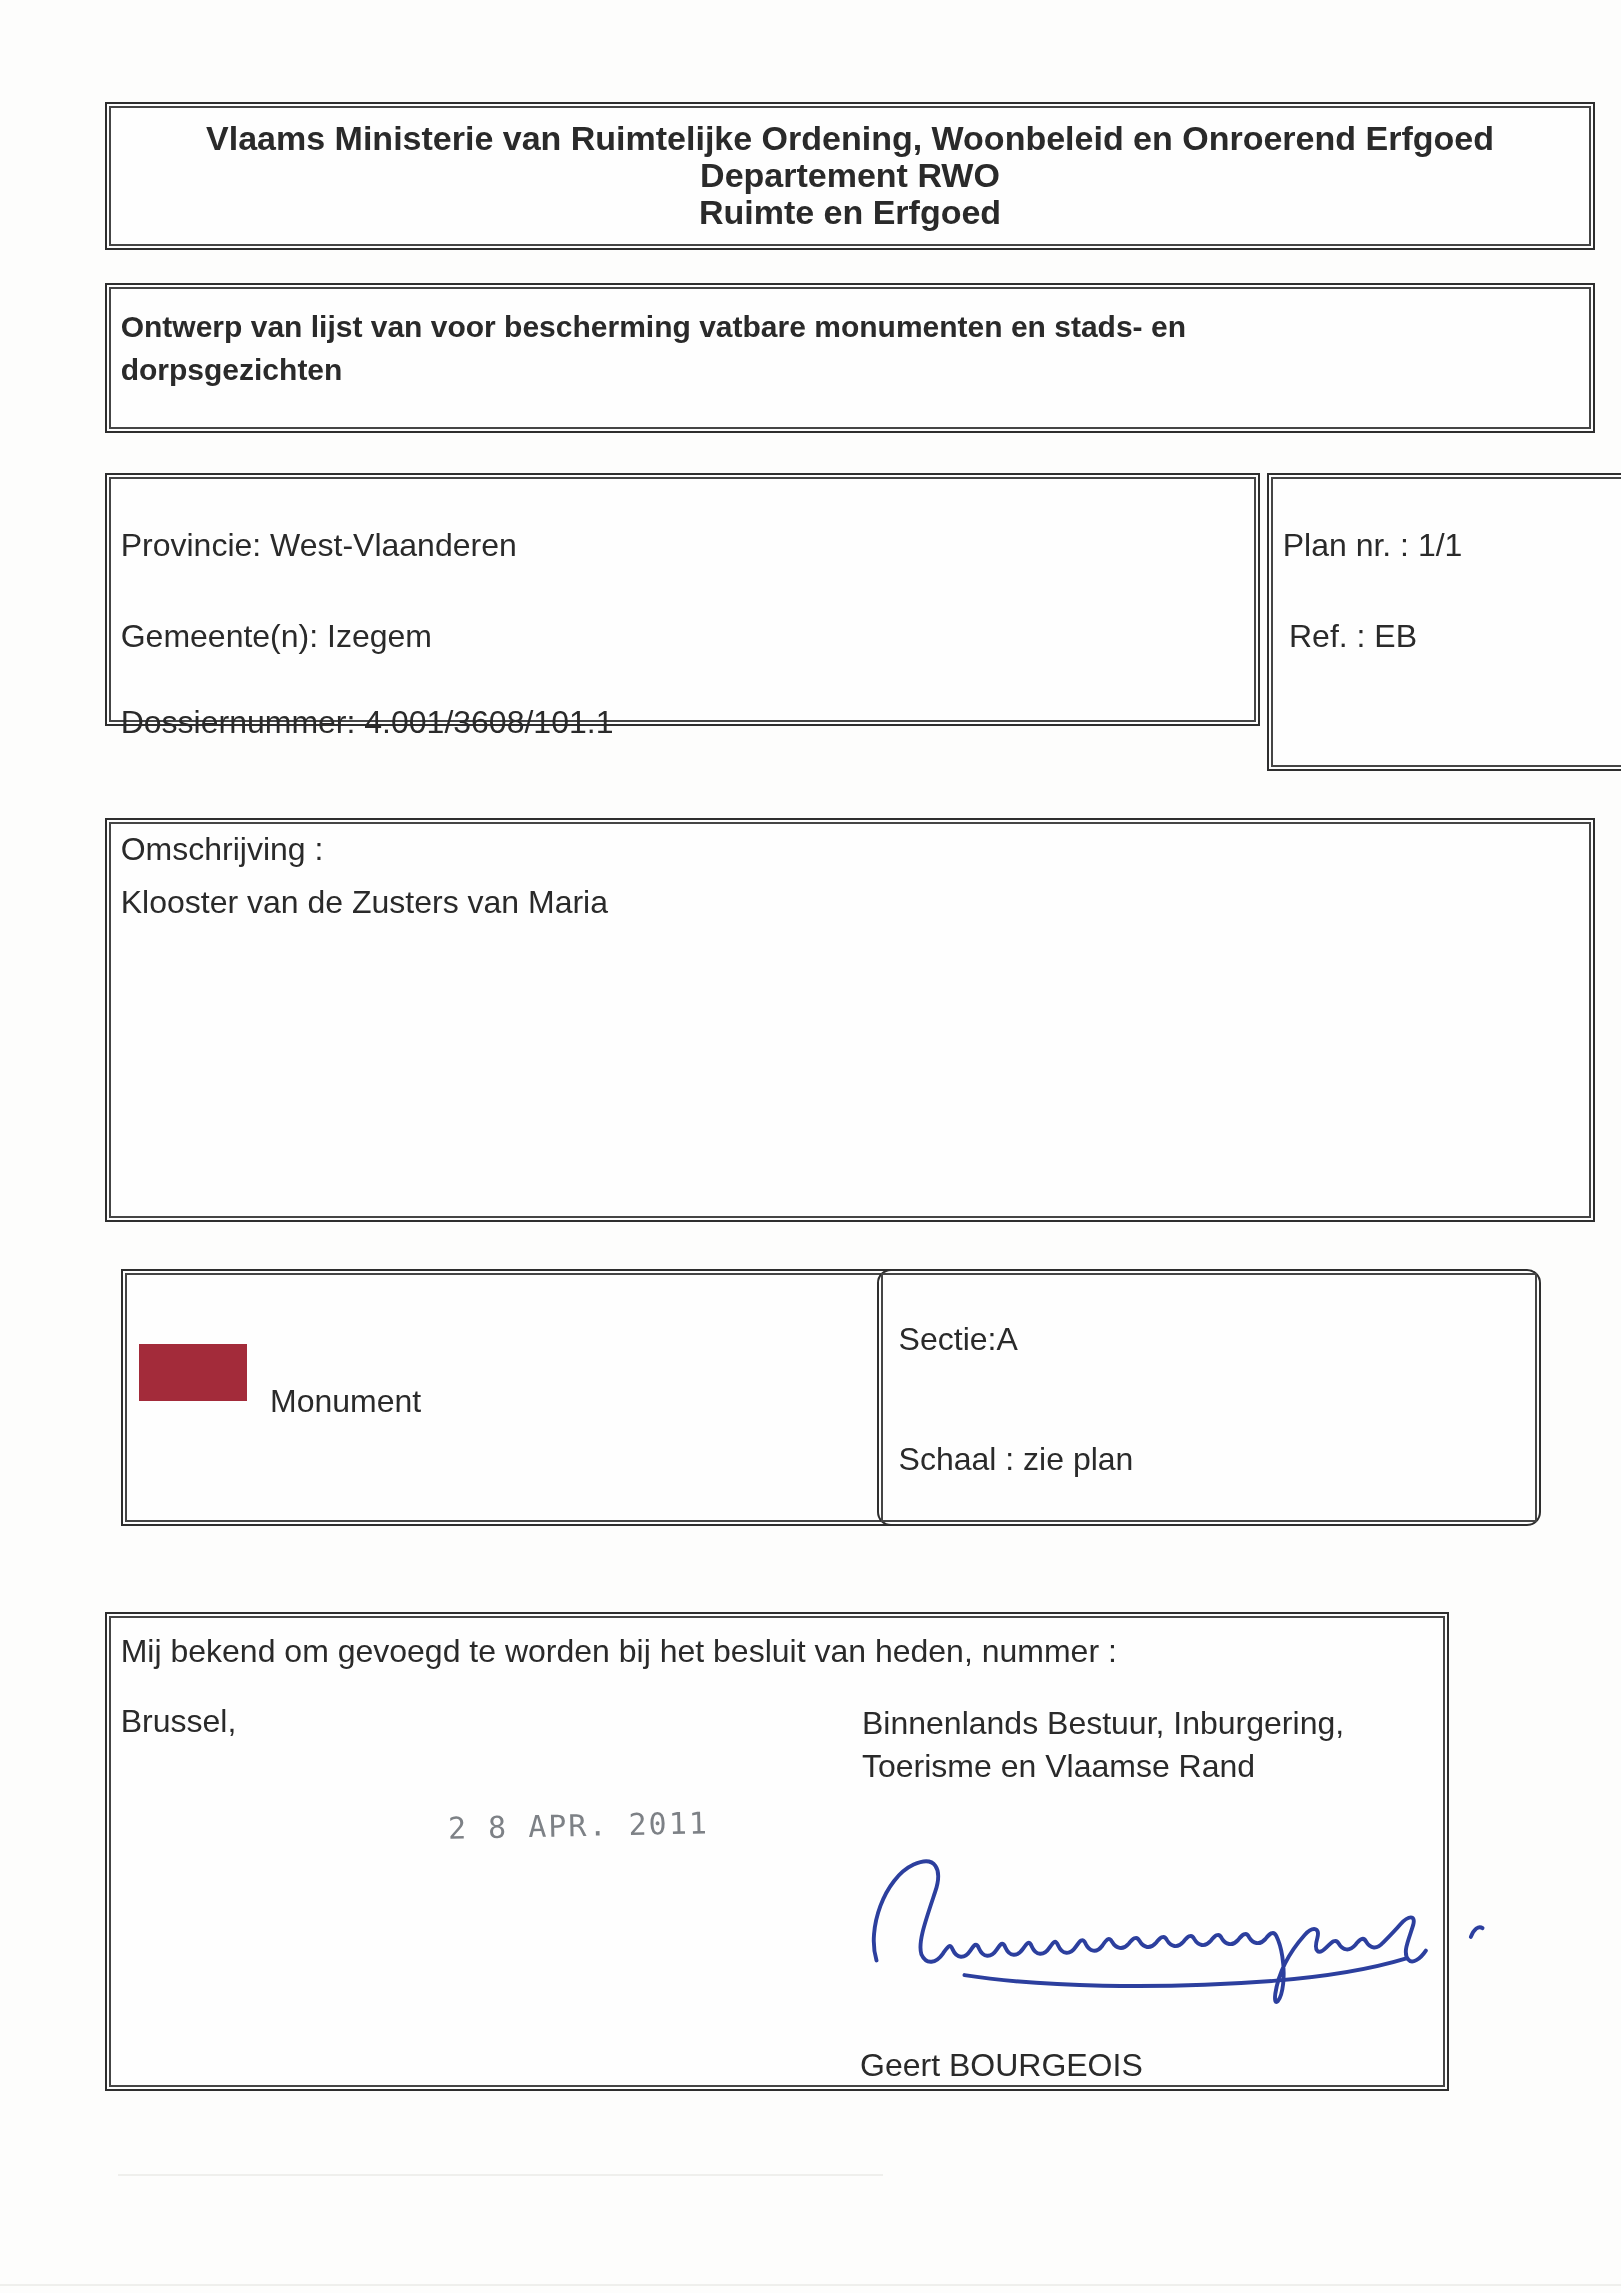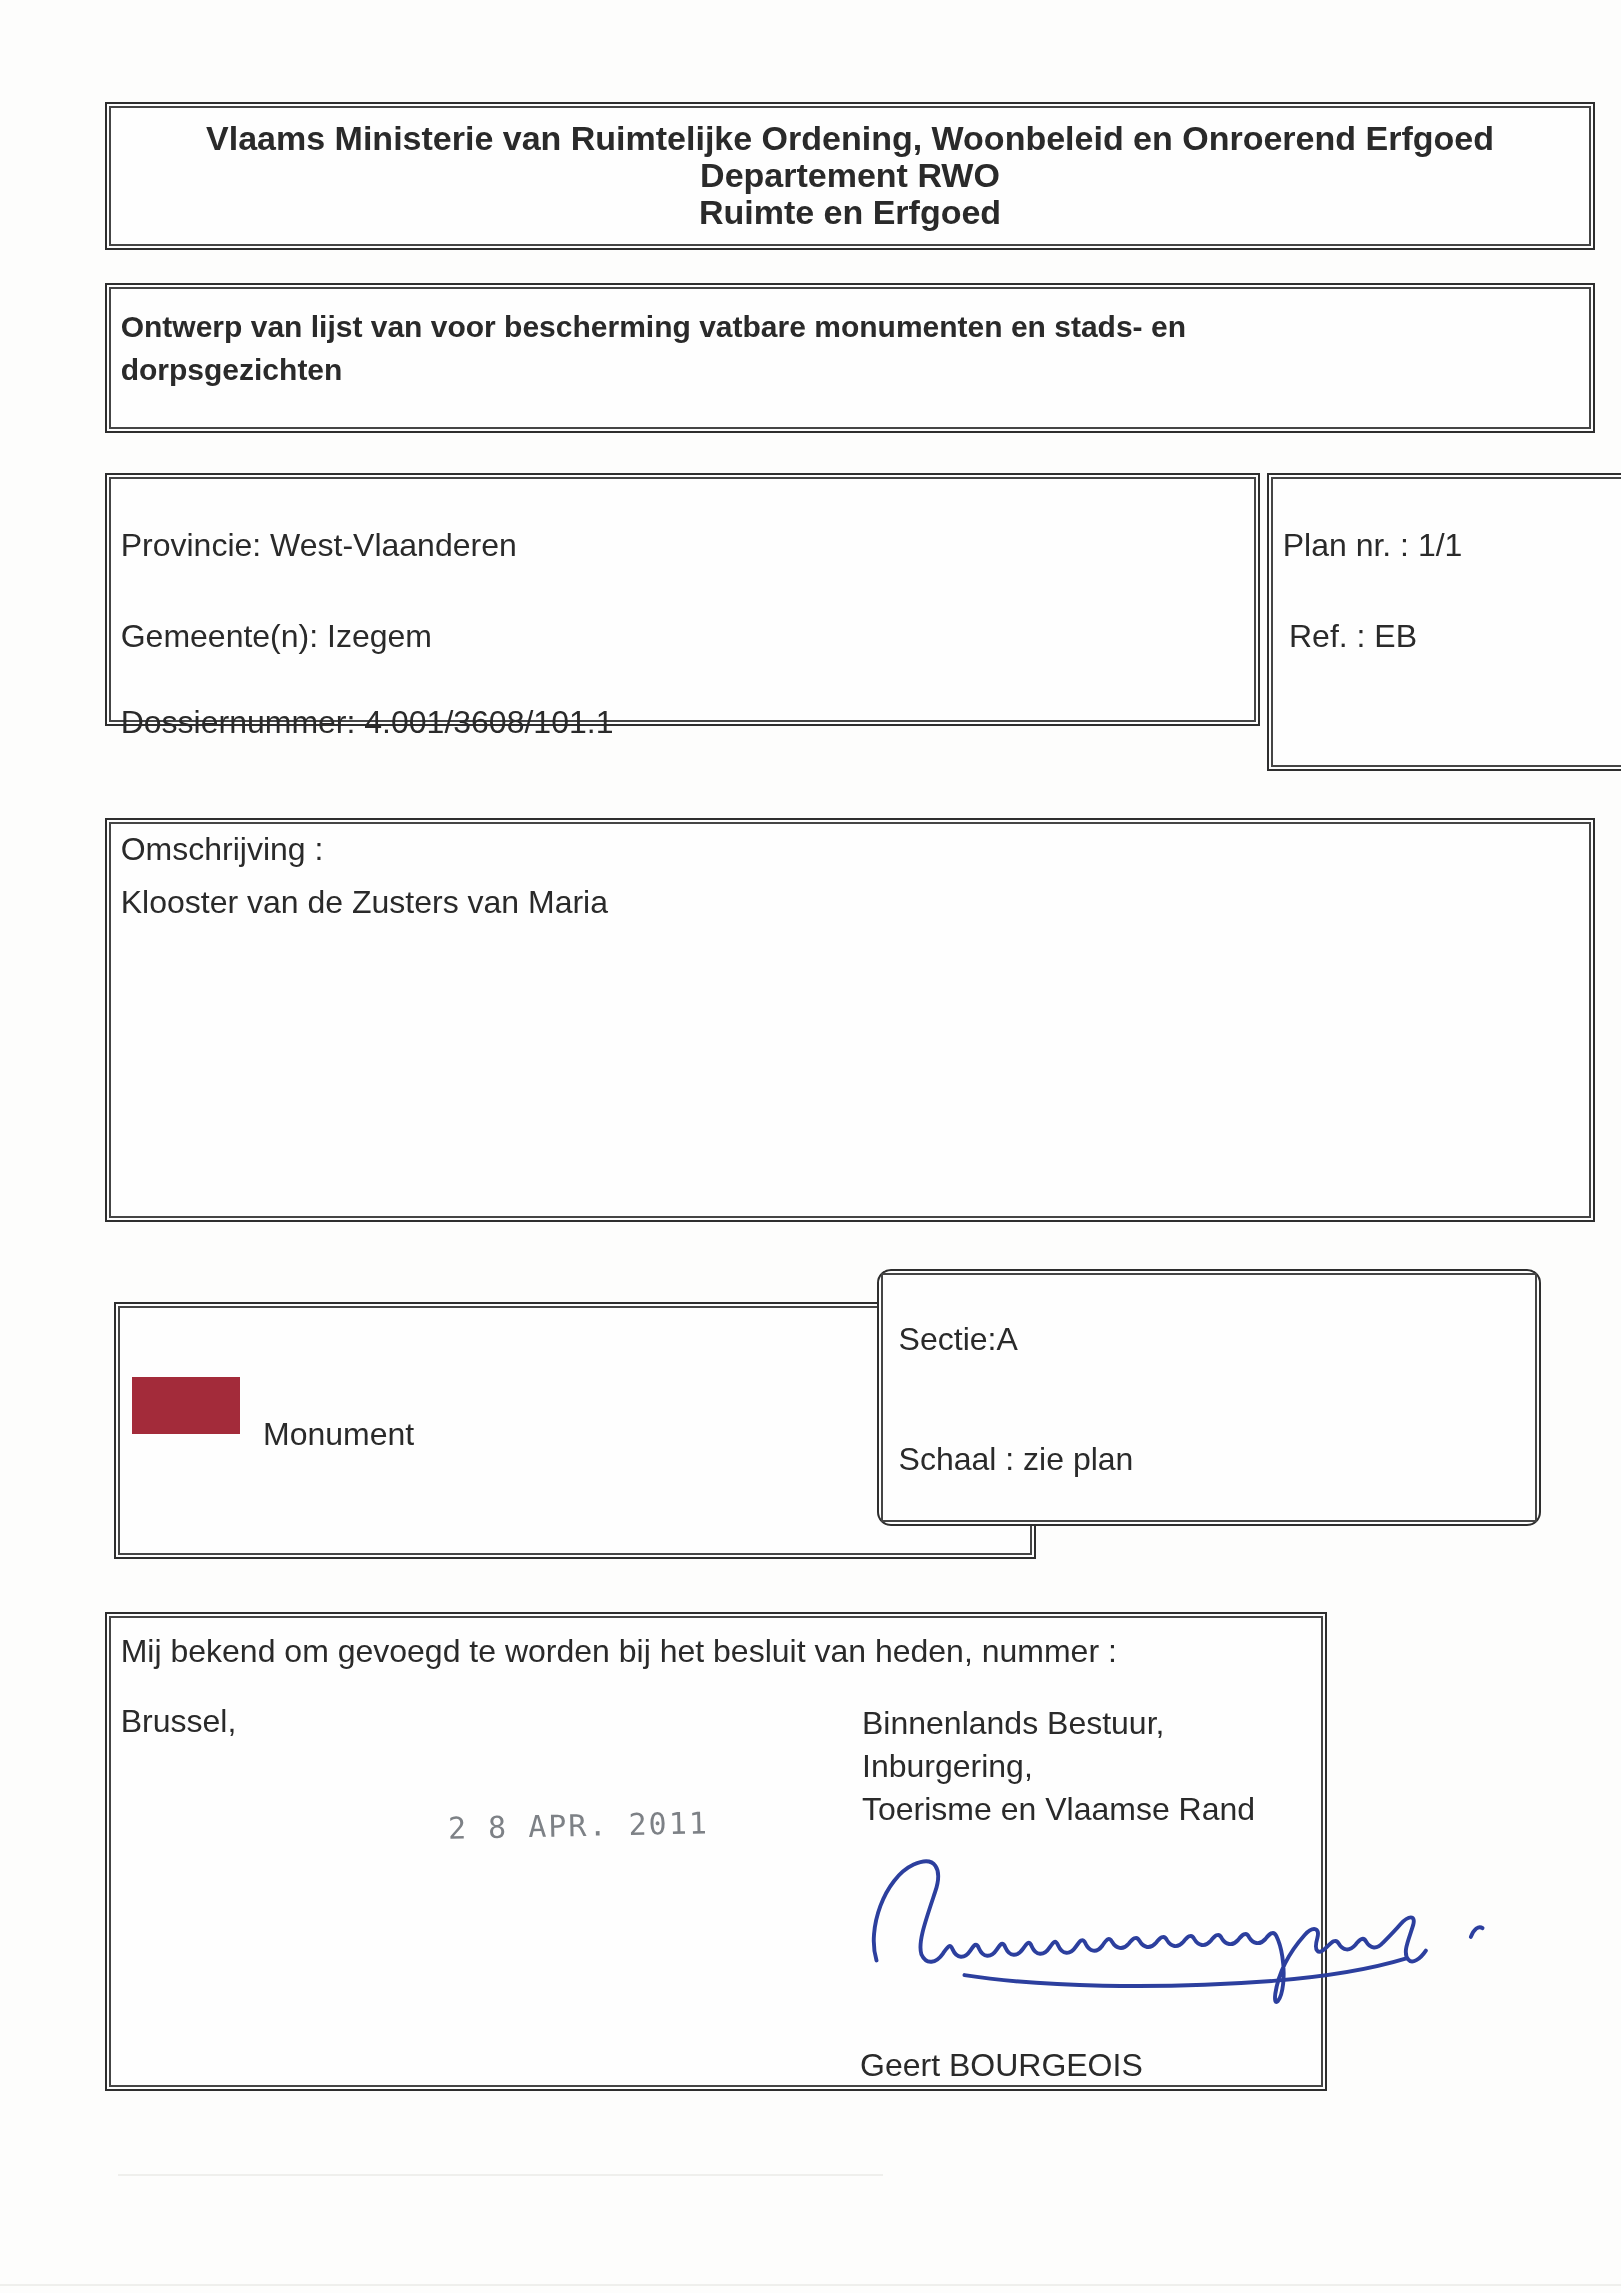--- a/index.html
+++ b/index.html
@@ -78,31 +78,31 @@
   <div class="box" style="left:1267px; top:473px; width:371px; height:298px;">
     <div class="abs t33" style="left:13.7px; top:51px;">Plan nr. : 1/1</div>
     <div class="abs t33" style="left:20px; top:142px;">Ref. : EB</div>
   </div>
 
   <div class="box" style="left:105px; top:818px; width:1490px; height:404px;">
     <div class="abs t33" style="left:13.7px; top:9.8px;">Omschrijving :</div>
     <div class="abs t33" style="left:13.7px; top:53px;margin-top:10px;">Klooster van de Zusters van Maria</div>
   </div>
 
-  <div class="box" style="left:114px; top:1269px; width:922px; height:257px;margin-top:33px;">
+  <div class="box" style="left:121px; top:1269px; width:922px; height:257px;">
     <div class="swatch" style="left: 15.7px; top: 73px; background: rgb(163, 43, 58);"></div>
     <div class="abs t33" style="left:147px; top:111px;">Monument</div>
   </div>
 
   <div class="box" style="left:877px; top:1269px; width:664px; height:257px;border-radius:14px;">
     <div class="abs t33" style="left:19.6px; top:49px;">Sectie:A</div>
     <div class="abs t33" style="left:19.6px; top:169px;">Schaal : zie plan</div>
   </div>
 
-  <div class="box" style="left:105px; top:1612px; width:1222px; height:479px;">
+  <div class="box" style="left:105px; top:1612px; width:1344px; height:479px;">
     <div class="abs t33" style="left:13.7px; top:17.6px;">Mij bekend om gevoegd te worden bij het besluit van heden, nummer :</div>
     <div class="abs t33" style="left:13.7px; top:88px;">Brussel,</div>
 
     <div class="abs" style="left:755px; top:88px;">
       <div class="t33" style="line-height:43px;">Binnenlands Bestuur, Inburgering,</div>
       <div class="t33" style="line-height:43px;">Toerisme en Vlaamse Rand</div>
     </div>
 
     <div class="stamp" style="left:341px; top:194px;">2 8 APR. 2011</div>
 

